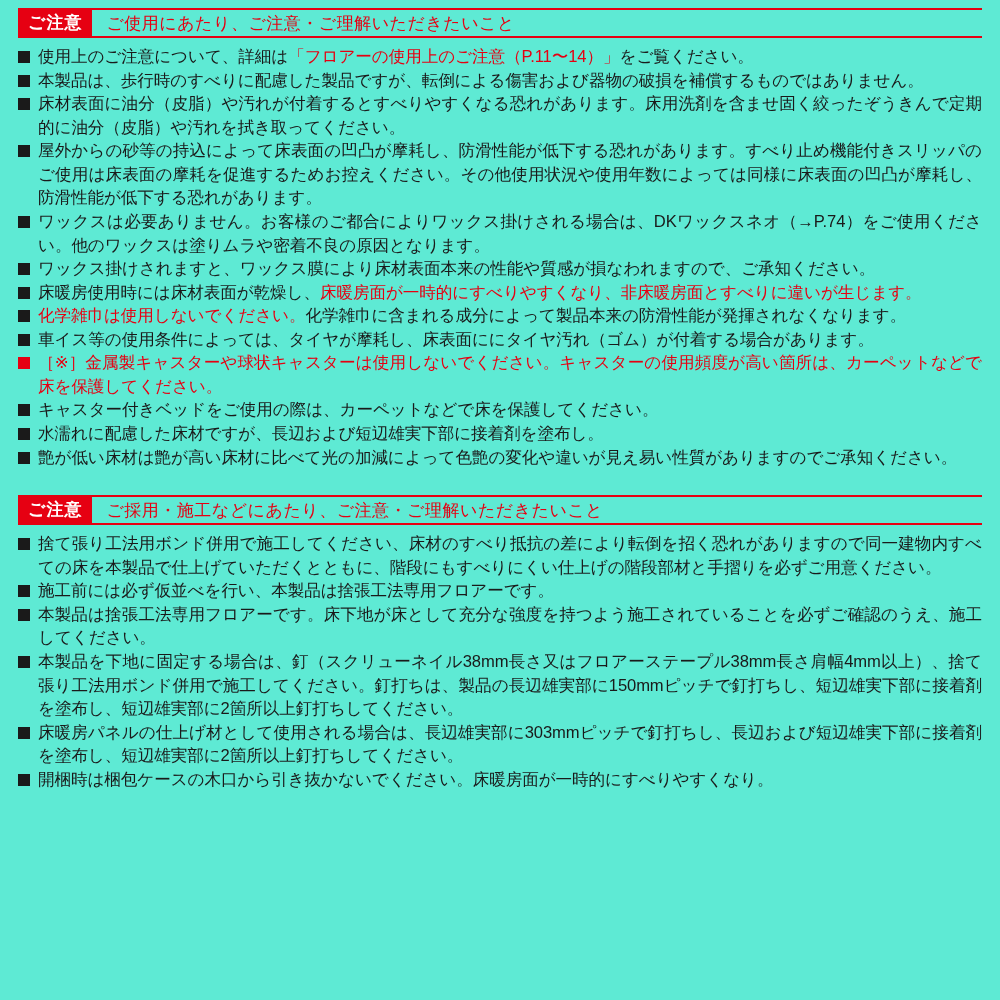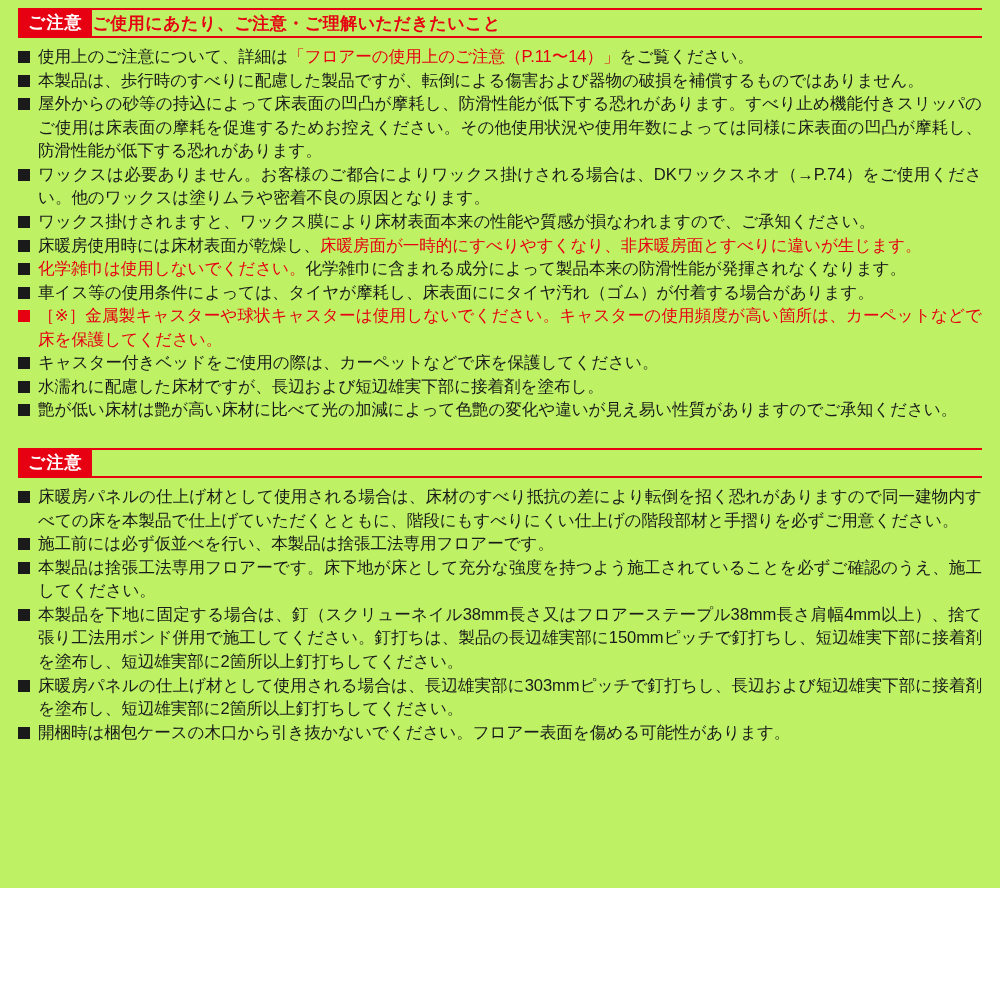--- a/index.html
+++ b/index.html
@@ -5,22 +5,22 @@
   * { box-sizing: border-box; }
   html, body {
     margin: 0; padding: 0;
     width: 1000px; height: 1000px;
     background: #ffffff;
     font-family: "Liberation Sans", "DejaVu Sans", sans-serif;
   }
   #page {
     position: relative;
     width: 1000px;
-    height: 888px;
-    background: #bef264;
+    height: 1000px;
+    background: #5eead4;
     overflow: hidden;
     padding: 8px 18px 0 18px;
   }
 
   
   .section-head {
     display: flex;
     align-items: stretch;
     border-top: 2px solid #e60012;
     border-bottom: 2px solid #e60012;
@@ -35,21 +35,22 @@
     line-height: 26px;
     padding: 0 10px;
     letter-spacing: 1px;
     white-space: nowrap;
     display: flex;
     align-items: center;
   }
   .section-head .head-title {
     color: #e60012;
     font-size: 17px;
-    font-weight: bold;
+    font-weight: normal;
+    padding-left: 14px;
     display: flex;
     align-items: center;
     letter-spacing: 0.5px;
     white-space: nowrap;
   }
 
   
   ul.notes {
     list-style: none;
     margin: 0;
@@ -88,40 +89,42 @@
 
 <div id="page">
 
   <div class="section-head">
     <div class="badge">ご注意</div>
     <div class="head-title">ご使用にあたり、ご注意・ご理解いただきたいこと</div>
   </div>
   <ul class="notes" id="list-1">
       <li><span class="sq"></span><span class="k">使用上のご注意について、詳細は</span><span class="r">「フロアーの使用上のご注意（P.11〜14）」</span><span class="k">をご覧ください。</span></li>
       <li><span class="sq"></span><span class="k">本製品は、歩行時のすべりに配慮した製品ですが、転倒による傷害および器物の破損を補償するものではありません。</span></li>
+      <li><span class="sq"></span><span class="k">床材表面に油分（皮脂）や汚れが付着するとすべりやすくなる恐れがあります。床用洗剤を含ませ固く絞ったぞうきんで定期的に油分（皮脂）や汚れを拭き取ってください。</span></li>
       <li><span class="sq"></span><span class="k">屋外からの砂等の持込によって床表面の凹凸が摩耗し、防滑性能が低下する恐れがあります。すべり止め機能付きスリッパのご使用は床表面の摩耗を促進するためお控えください。その他使用状況や使用年数によっては同様に床表面の凹凸が摩耗し、防滑性能が低下する恐れがあります。</span></li>
       <li><span class="sq"></span><span class="k">ワックスは必要ありません。お客様のご都合によりワックス掛けされる場合は、DKワックスネオ（→P.74）をご使用ください。他のワックスは塗りムラや密着不良の原因となります。</span></li>
       <li><span class="sq"></span><span class="k">ワックス掛けされますと、ワックス膜により床材表面本来の性能や質感が損なわれますので、ご承知ください。</span></li>
       <li><span class="sq"></span><span class="k">床暖房使用時には床材表面が乾燥し、</span><span class="r">床暖房面が一時的にすべりやすくなり、非床暖房面とすべりに違いが生じます。</span></li>
       <li><span class="sq"></span><span class="r">化学雑巾は使用しないでください。</span><span class="k">化学雑巾に含まれる成分によって製品本来の防滑性能が発揮されなくなります。</span></li>
       <li><span class="sq"></span><span class="k">車イス等の使用条件によっては、タイヤが摩耗し、床表面ににタイヤ汚れ（ゴム）が付着する場合があります。</span></li>
       <li class="red-bullet"><span class="sq"></span><span class="r">［※］金属製キャスターや球状キャスターは使用しないでください。キャスターの使用頻度が高い箇所は、カーペットなどで床を保護してください。</span></li>
       <li><span class="sq"></span><span class="k">キャスター付きベッドをご使用の際は、カーペットなどで床を保護してください。</span></li>
       <li><span class="sq"></span><span class="k">水濡れに配慮した床材ですが、長辺および短辺雄実下部に接着剤を塗布し。</span></li>
       <li><span class="sq"></span><span class="k">艶が低い床材は艶が高い床材に比べて光の加減によって色艶の変化や違いが見え易い性質がありますのでご承知ください。</span></li>
     </ul>
 
   <div class="spacer-between"></div>
 
   <div class="section-head">
     <div class="badge">ご注意</div>
+    <div class="head-title">ご採用・施工などにあたり、ご注意・ご理解いただきたいこと</div>
   </div>
   <ul class="notes" id="list-2">
-      <li><span class="sq"></span><span class="k">床暖房パネルの仕上げ材として使用される場合は、床材のすべり抵抗の差により転倒を招く恐れがありますので同一建物内すべての床を本製品で仕上げていただくとともに、階段にもすべりにくい仕上げの階段部材と手摺りを必ずご用意ください。</span></li>
+      <li><span class="sq"></span><span class="k">捨て張り工法用ボンド併用で施工してください、床材のすべり抵抗の差により転倒を招く恐れがありますので同一建物内すべての床を本製品で仕上げていただくとともに、階段にもすべりにくい仕上げの階段部材と手摺りを必ずご用意ください。</span></li>
       <li><span class="sq"></span><span class="k">施工前には必ず仮並べを行い、本製品は捨張工法専用フロアーです。</span></li>
       <li><span class="sq"></span><span class="k">本製品は捨張工法専用フロアーです。床下地が床として充分な強度を持つよう施工されていることを必ずご確認のうえ、施工してください。</span></li>
       <li><span class="sq"></span><span class="k">本製品を下地に固定する場合は、釘（スクリューネイル38mm長さ又はフロアーステープル38mm長さ肩幅4mm以上）、捨て張り工法用ボンド併用で施工してください。釘打ちは、製品の長辺雄実部に150mmピッチで釘打ちし、短辺雄実下部に接着剤を塗布し、短辺雄実部に2箇所以上釘打ちしてください。</span></li>
       <li><span class="sq"></span><span class="k">床暖房パネルの仕上げ材として使用される場合は、長辺雄実部に303mmピッチで釘打ちし、長辺および短辺雄実下部に接着剤を塗布し、短辺雄実部に2箇所以上釘打ちしてください。</span></li>
-      <li><span class="sq"></span><span class="k">開梱時は梱包ケースの木口から引き抜かないでください。フロアー表面を傷める可能性があります。</span></li>
+      <li><span class="sq"></span><span class="k">開梱時は梱包ケースの木口から引き抜かないでください。床暖房面が一時的にすべりやすくなり。</span></li>
     </ul>
 
   <div class="bottom-pad"></div>
 </div>
 
 </body></html>

